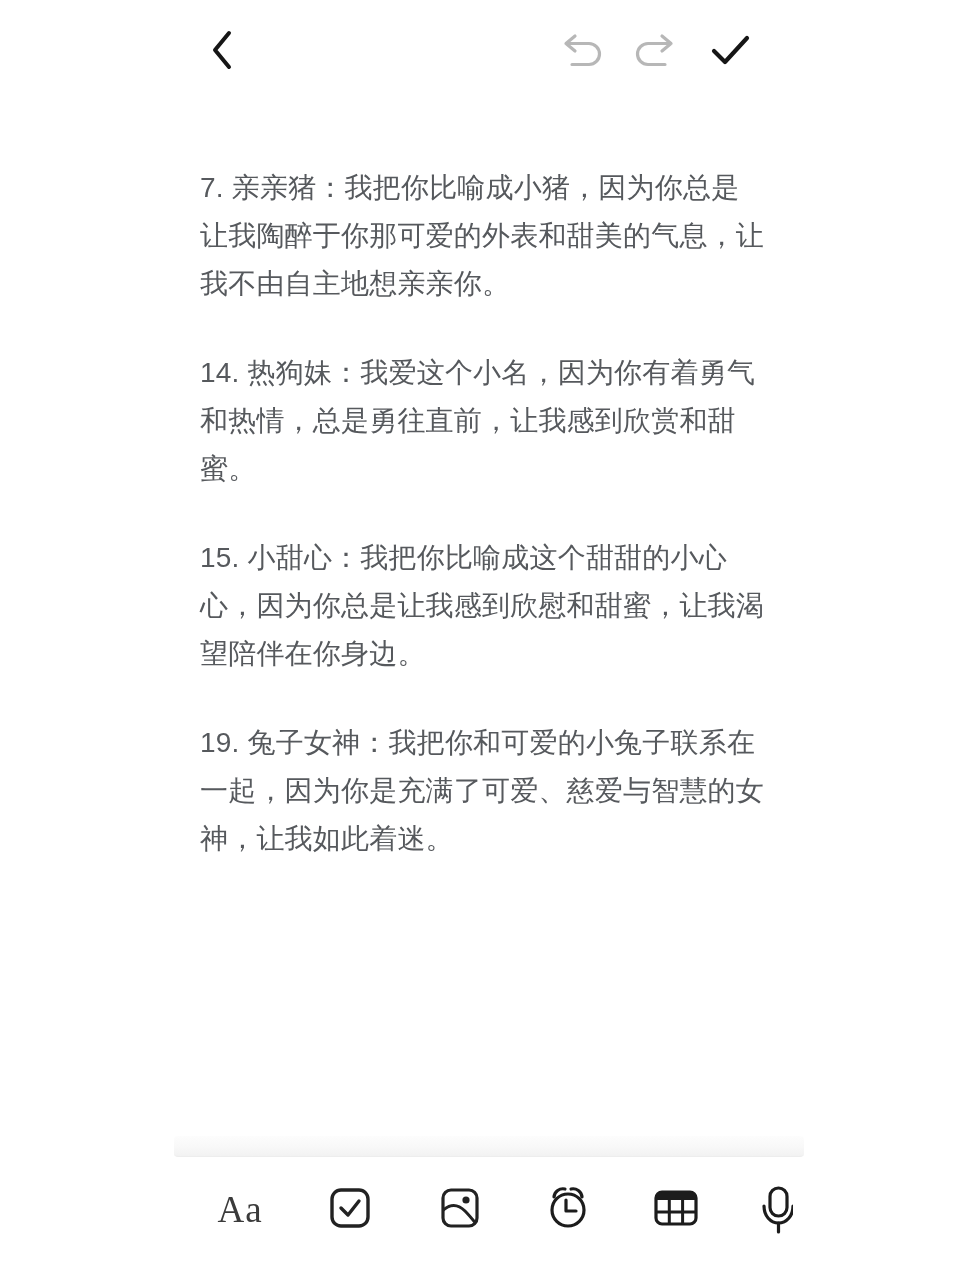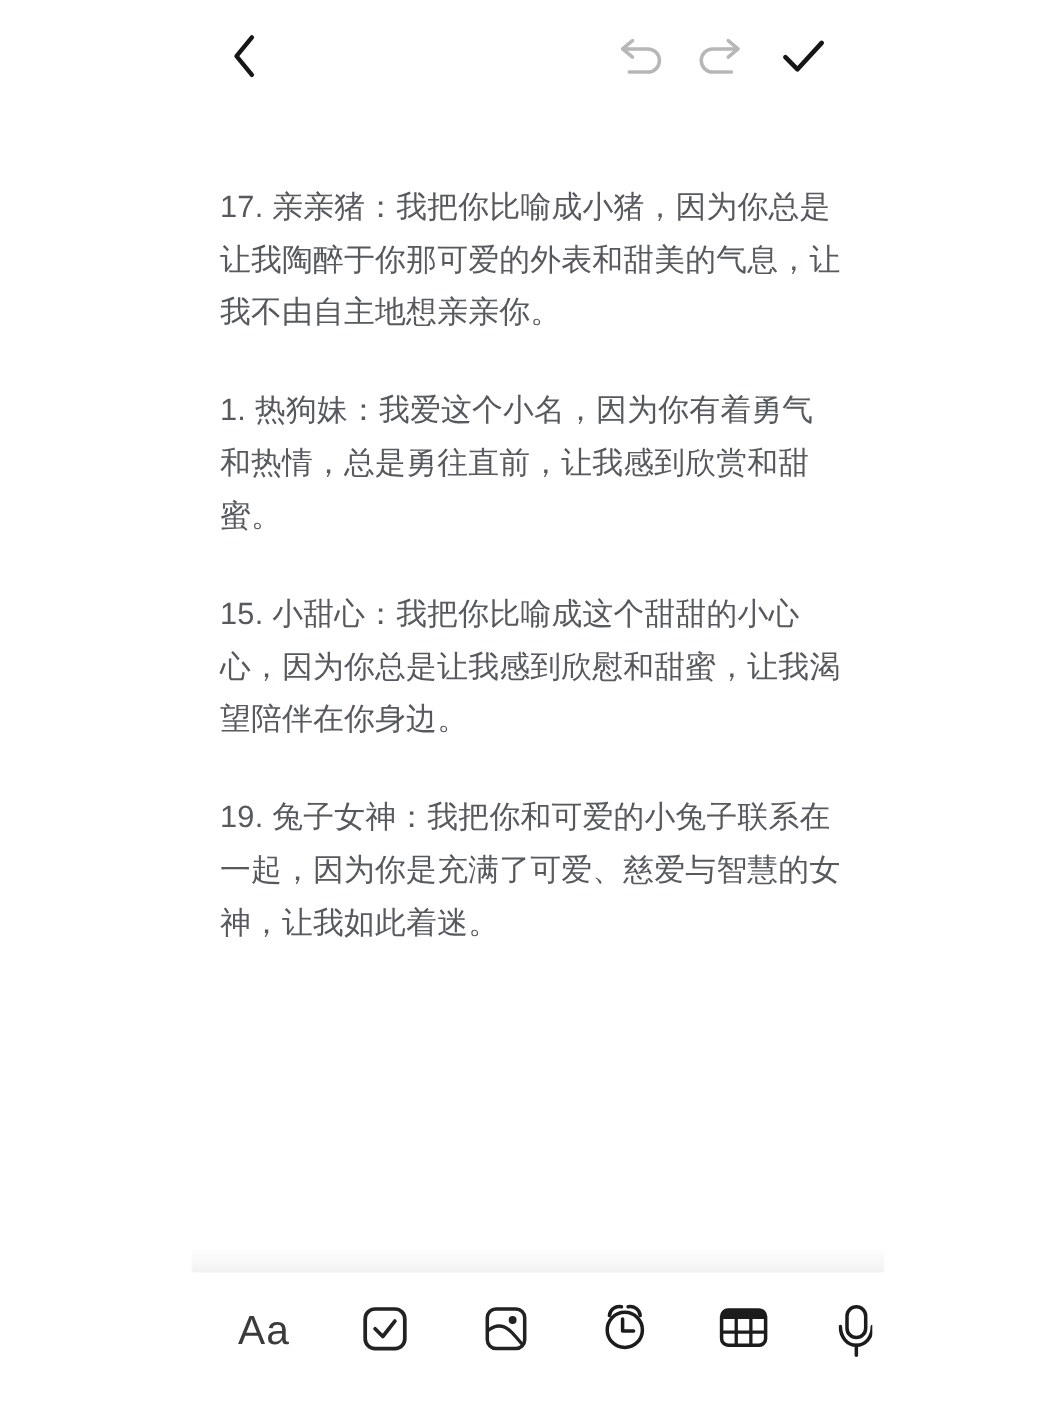--- a/index.html
+++ b/index.html
@@ -3,21 +3,21 @@
 <meta charset="utf-8">
 <style>
   html,body{margin:0;padding:0;background:#fff;}
   body{width:960px;height:1280px;position:relative;overflow:hidden;
        font-family:"Liberation Sans", sans-serif;}
   .screen{position:absolute;left:0;top:0;width:960px;height:1280px;background:#fff;}
 
   button{background:none;border:none;padding:0;margin:0;cursor:pointer;display:block;}
 
   
-  .btn-abs{position:absolute;display:flex;align-items:flex-end;justify-content:center;}
+  .btn-abs{position:absolute;display:flex;align-items:center;justify-content:center;font-family:Liberation Serif, serif;}
   #back-btn{left:201px;top:28px;width:42px;height:48px;}
   #undo-btn{left:556px;top:33px;width:52px;height:40px;}
   #redo-btn{left:629px;top:33px;width:52px;height:40px;}
   #confirm-btn{left:707px;top:32px;width:48px;height:40px;}
 
   
   .note-main{position:absolute;left:200px;top:164px;width:572px;}
   .note-main p{
     margin:0 0 41px 0;
     font-size:28px;
@@ -78,24 +78,24 @@
     <button class="btn-abs" id="confirm-btn">
       <span>
         <svg width="46" height="36" viewBox="0 0 46 36">
           <path d="M6 19 L17 30 L39 6" fill="none" stroke="#161616" stroke-width="4.2" stroke-linecap="round" stroke-linejoin="round"></path>
         </svg>
       </span>
     </button>
   </header>
 
   <main class="note-main">
-    <p>17. 亲亲猪：我把你比喻成小猪，因为你总是
+    <p>7. 亲亲猪：我把你比喻成小猪，因为你总是
 让我陶醉于你那可爱的外表和甜美的气息，让
 我不由自主地想亲亲你。</p>
-    <p>1. 热狗妹：我爱这个小名，因为你有着勇气
+    <p>14. 热狗妹：我爱这个小名，因为你有着勇气
 和热情，总是勇往直前，让我感到欣赏和甜
 蜜。</p>
     <p>15. 小甜心：我把你比喻成这个甜甜的小心
 心，因为你总是让我感到欣慰和甜蜜，让我渴
 望陪伴在你身边。</p>
     <p>19. 兔子女神：我把你和可爱的小兔子联系在
 一起，因为你是充满了可爱、慈爱与智慧的女
 神，让我如此着迷。</p>
   </main>
 

